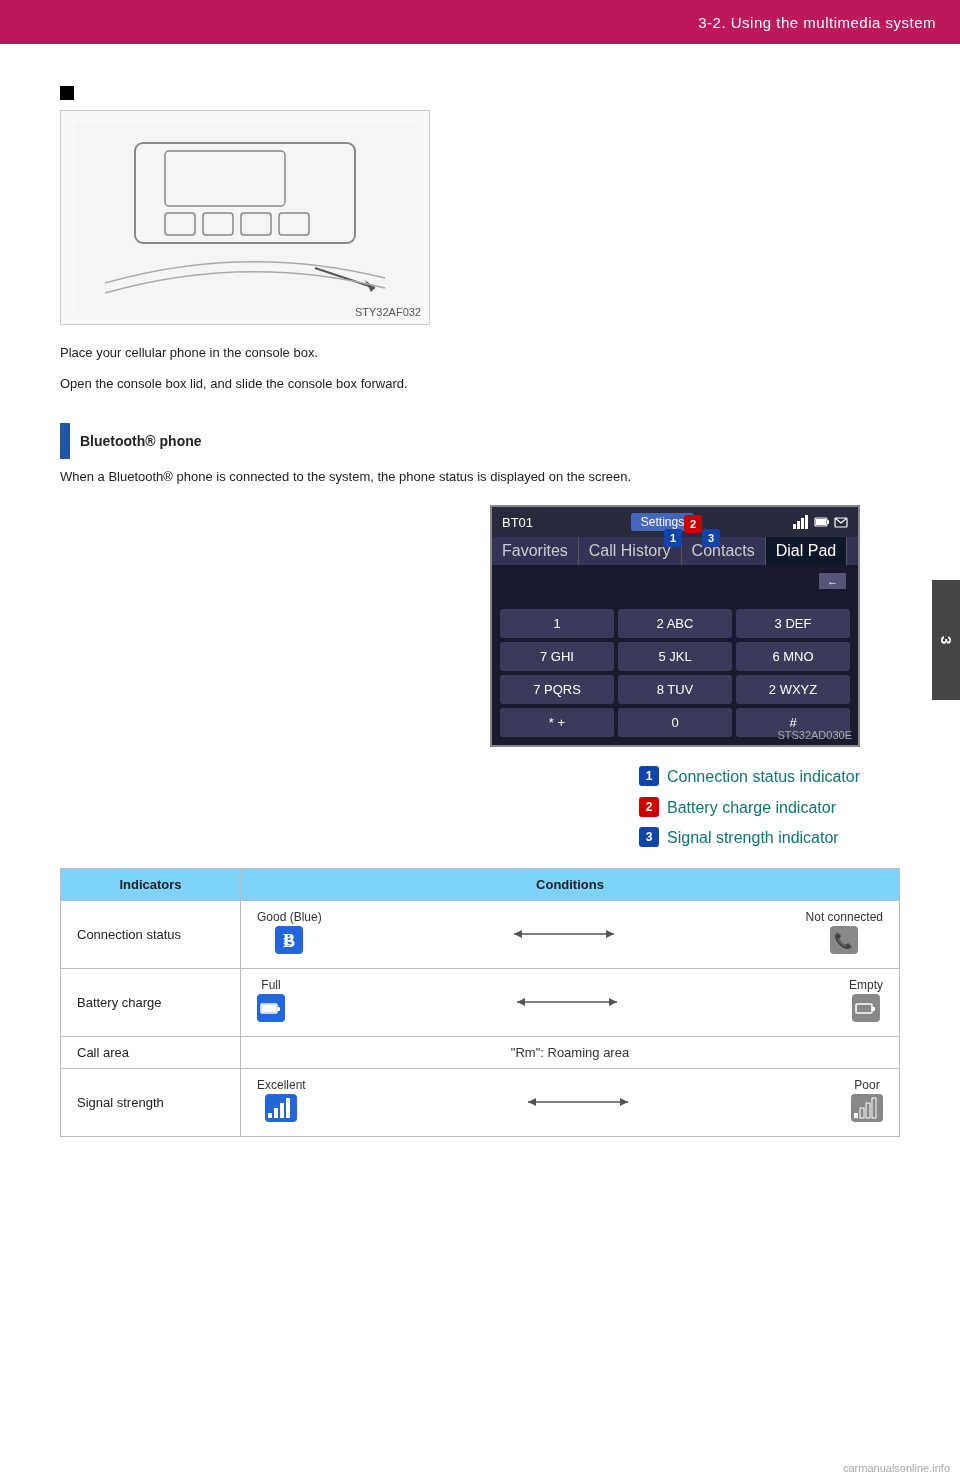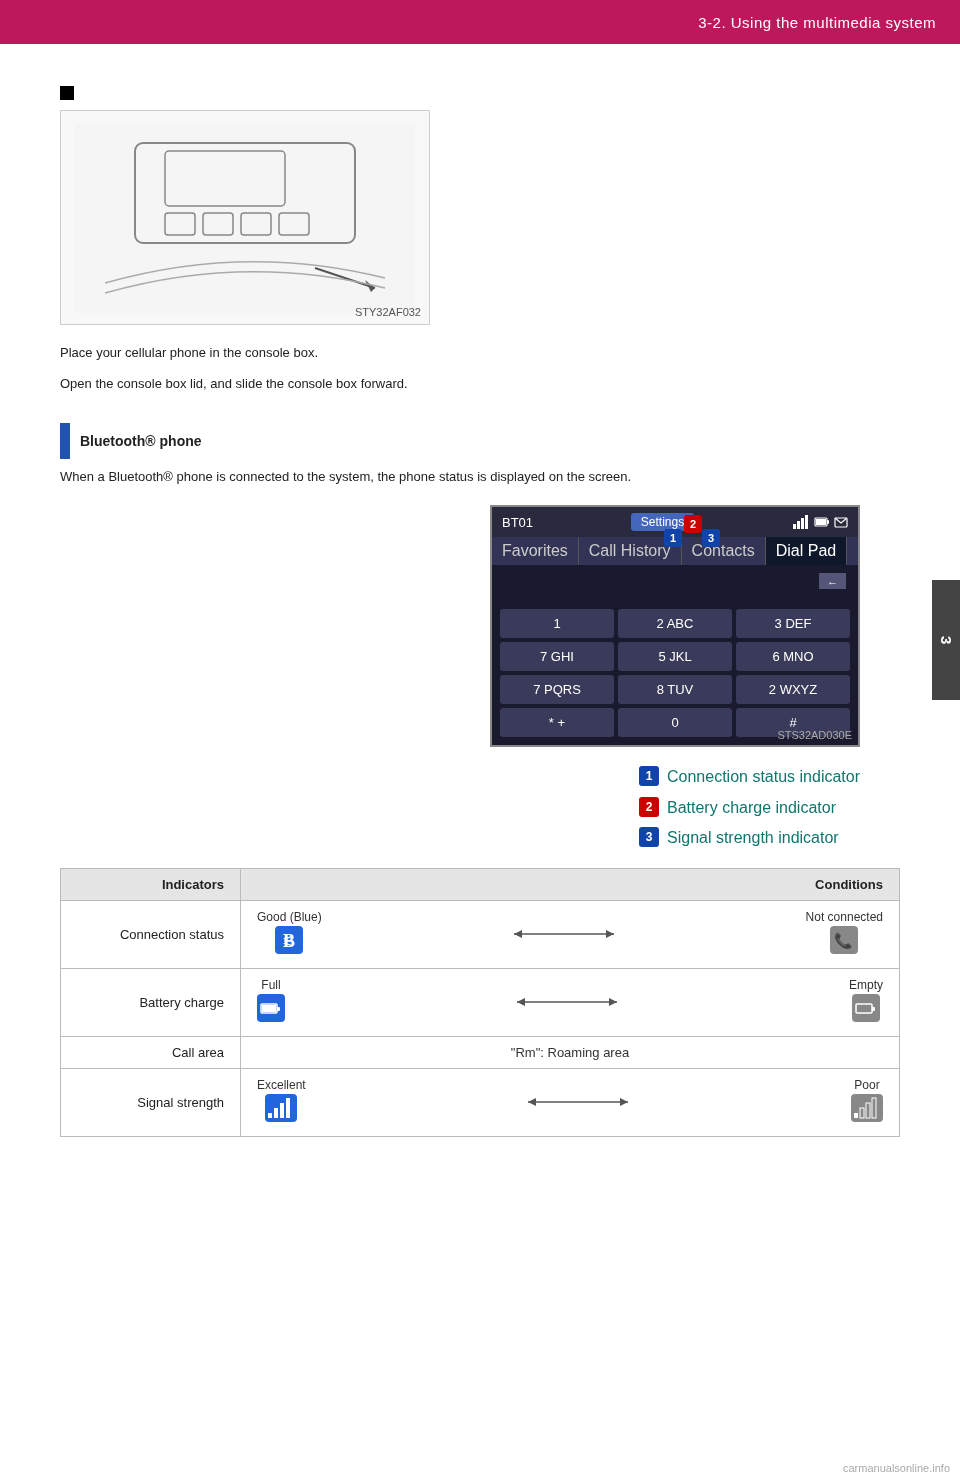--- a/index.html
+++ b/index.html
@@ -260,34 +260,34 @@
     }
 
     
     .indicators-table {
       border-collapse: collapse;
       width: 840px;
       margin-top: 16px;
       font-size: 13px;
     }
     .indicators-table th {
-      background: #e5e5e5;
+      background: #7dd3fc;
       border: 1px solid #bbb;
       padding: 8px 16px;
-      text-align: right;
+      text-align: center;
       font-weight: bold;
     }
     .indicators-table td {
       border: 1px solid #bbb;
       padding: 8px 16px;
       vertical-align: middle;
     }
     .indicator-name-cell {
       width: 180px;
-      text-align: right;
+      text-align: left;
       font-size: 13px;
     }
     .conditions-cell {
       text-align: center;
     }
     .conditions-inner {
       display: flex;
       align-items: center;
       justify-content: space-around;
     }

